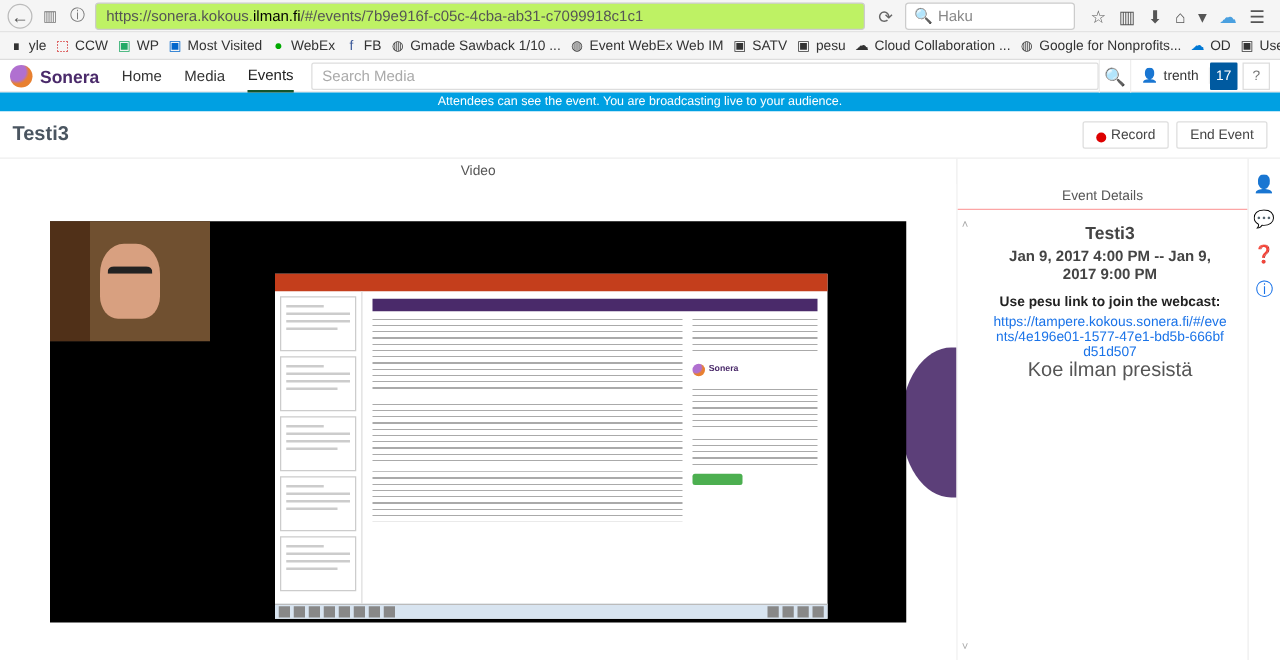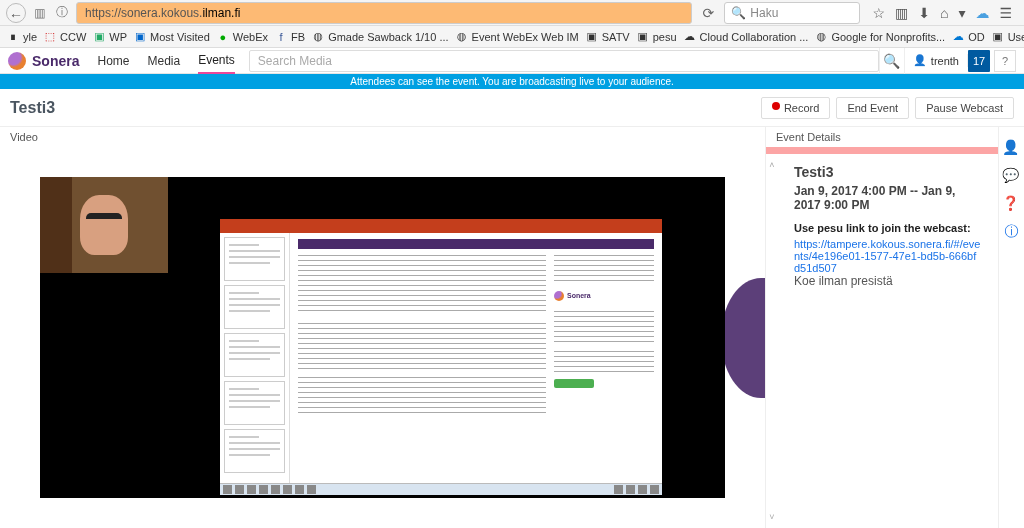--- a/index.html
+++ b/index.html
@@ -1,51 +1,51 @@
 <!DOCTYPE html>
 <html><head>
 <meta charset="utf-8">
 <style>
   * { box-sizing: border-box; }
   body { margin:0; font-family: Arial, Helvetica, sans-serif; font-size:12px; color:#333; width:1024px; height:528px; overflow:hidden; background:#fff; position:relative; }
   
   .chrome-top { height:26px; background:#f5f5f5; display:flex; align-items:center; gap:6px; padding:0 6px; border-bottom:1px solid #ddd; }
   .back-btn { width:20px; height:20px; border:1px solid #bbb; border-radius:50%; display:flex; align-items:center; justify-content:center; font-size:14px; color:#555; cursor:pointer; }
   .shield, .globe { width:16px; height:16px; display:flex; align-items:center; justify-content:center; font-size:12px; color:#777; }
-  .url-bar { flex:1; height:22px; border:1px solid #ccc; border-radius:3px; background:#fdba74; display:flex; align-items:center; padding:0 8px; font-size:12px; color:#555; }
+  .url-bar { flex:1; height:22px; border:1px solid #ccc; border-radius:3px; background:#bef264; display:flex; align-items:center; padding:0 8px; font-size:12px; color:#555; }
   .url-bar .domain { color:#000; }
   .refresh { width:20px; font-size:14px; color:#666; text-align:center; cursor:pointer; }
   .search-bar { width:136px; height:22px; border:1px solid #ccc; border-radius:3px; background:#fff; display:flex; align-items:center; padding:0 6px; font-size:12px; color:#888; gap:4px; }
   .chrome-icons { display:flex; align-items:center; gap:10px; padding:0 6px; font-size:14px; color:#555; }
   .chrome-icons span { cursor:pointer; }
   .bookmarks { height:22px; background:#f5f5f5; display:flex; align-items:center; gap:6px; padding:0 6px; font-size:11px; color:#333; border-bottom:1px solid #ddd; overflow:hidden; }
   .bm { display:flex; align-items:center; gap:3px; white-space:nowrap; cursor:pointer; }
   .bm .ic { width:14px; height:14px; display:inline-flex; align-items:center; justify-content:center; font-size:11px; }
   
   .app-hdr { height:26px; background:#fff; display:flex; align-items:center; border-bottom:1px solid #e5e5e5; padding:0 8px; }
   .logo { display:flex; align-items:center; gap:6px; padding-right:18px; }
   .logo-swirl { width:18px; height:18px; border-radius:50%; background:radial-gradient(circle at 30% 30%, #b070d0 0 40%, #e88030 55% 100%); }
   .logo-text { font-size:14px; font-weight:bold; color:#4a2a6a; }
   .app-nav { display:flex; gap:18px; font-size:12px; }
   .app-nav .nv { cursor:pointer; height:26px; display:flex; align-items:center;text-align:center; }
-  .app-nav .nv.active { border-bottom:2px solid #ec4899; color:#222; }
+  .app-nav .nv.active { border-bottom:2px solid #14532d; color:#222; }
   .search-media { flex:1; margin-left:14px; height:22px; border:1px solid #ddd; border-radius:2px; padding:0 8px; color:#aaa; font-size:12px; display:flex; align-items:center; }
   .srch-btn { width:26px; height:26px; display:flex; align-items:center; justify-content:center; font-size:14px; color:#555; cursor:pointer; border-left:1px solid #eee; border-right:1px solid #eee;}
   .user { display:flex; align-items:center; gap:4px; padding:0 8px; font-size:11px; color:#333; border-right:1px solid #eee; }
   .count-pill { width:22px; height:22px; background:#005aa0; color:#fff; font-size:11px; display:flex; align-items:center; justify-content:center; cursor:pointer; border-radius:1px; }
   .help { width:22px; height:22px; border:1px solid #ddd; display:flex; align-items:center; justify-content:center; font-size:11px; color:#777; margin-left:4px; cursor:pointer;}
   .banner { height:15px; background:#00a0e2; color:#fff; font-size:10px; display:flex; align-items:center; justify-content:center; }
   
   .title-row { height:38px; display:flex; align-items:center; padding:0 10px; border-bottom:1px solid #eee; }
   .title-row h2 { margin:0; font-size:16px; color:#4a5560; font-weight:600; }
   .title-row .btns { margin-left:auto; display:flex; gap:6px; }
-  .btn { border:1px solid #ddd; background:#fff; padding:4px 10px; font-size:11px; color:#444; cursor:pointer; border-radius:2px; display:flex; align-items:flex-start; gap:4px;}
+  .btn { border:1px solid #ddd; background:#fff; padding:4px 10px; font-size:11px; color:#444; cursor:pointer; border-radius:2px; display:flex; align-items:flex-end; gap:4px;}
   .rec-dot { width:8px; height:8px; border-radius:50%; background:#d00; }
   
-  .main { display:flex; height:401px; }
+  .main { display:flex; height:401px;text-align:center; }
   .video-col { flex:1; border-right:1px solid #eee; position:relative; display:flex; flex-direction:column; }
   .sec-hdr { font-size:11px; color:#555; padding:4px 10px; }
   .video-stage { flex:1; background:#fff; position:relative; overflow:hidden; }
   .video-stage .partial-logo { position:absolute; right:-36px; top:50%; transform:translateY(-50%); width:80px; height:120px; background:#4a2a6a; border-radius:50% 0 0 50%; opacity:0.9;}
   .black-box { position:absolute; left:40px; right:40px; top:30px; bottom:30px; background:#000; }
   .pip { position:absolute; left:0; top:0; width:128px; height:96px; background:#604530; display:flex; align-items:center; justify-content:center; overflow:hidden;}
   .pip::before { content:""; position:absolute; inset:0; background:linear-gradient(90deg,#503018 0 25%, #705030 25% 100%);}
   .pip .head { position:relative; width:48px; height:60px; background:#d8a080; border-radius:40% 40% 30% 30%; }
   .pip .head::after { content:""; position:absolute; top:18px; left:6px; right:6px; height:10px; border-top:6px solid #222; border-radius:5px;}
   .slides { position:absolute; left:180px; top:42px; width:442px; height:276px; background:#fff; }
@@ -65,37 +65,38 @@
   .pp-main .btnbox { width:40px; height:9px; background:#4caf50; margin-top:4px; border-radius:2px;}
   .pp-task { height:12px; background:#d8e4f0; border-top:1px solid #bbb; display:flex; align-items:center; gap:3px; padding:0 3px;}
   .pp-task .ti { width:9px; height:9px; background:#888;}
   
   .details-col { width:258px; display:flex; }
   .details-body { flex:1; padding:10px 16px; overflow:auto;}
   .details-body h3 { margin:0; font-size:14px; color:#444; font-weight:bold;}
   .evt-time { font-size:12px; font-weight:bold; color:#444; margin-top:4px; }
   .lbl { font-weight:bold; font-size:11px; color:#222; margin-top:10px;}
   .link { color:#1a73e8; font-size:11px; word-break:break-all; display:block; margin-top:4px; cursor:pointer;}
-  .desc { font-size:12px; color:#555;}
+  .desc { font-size:16px; color:#555;}
   .rail { width:26px; border-left:1px solid #eee; display:flex; flex-direction:column; align-items:center; gap:12px; padding-top:12px;}
   .rail span { font-size:14px; color:#888; cursor:pointer;}
   .rail span.info { color:#1a73e8;}
   .scroll-arrows{ width:12px; display:flex; flex-direction:column; justify-content:space-between; align-items:center; padding:6px 0;}
   .scroll-arrows span{font-size:9px;color:#aaa;}
 </style>
 </head>
 <body>
 
 <div class="chrome-top">
   <div class="back-btn">←</div>
   <div class="shield">▥</div>
   <div class="globe">ⓘ</div>
   <div class="url-bar">
     <span>https://sonera.kokous.</span>
       <span class="domain">ilman.fi</span>
+      <span>/#/events/7b9e916f-c05c-4cba-ab31-c7099918c1c1</span>
   </div>
   <div class="refresh">⟳</div>
   <div class="search-bar">
     <span>🔍</span>
     <span style="">Haku</span>
   </div>
   <div class="chrome-icons">
     <span>☆</span>
     <span>▥</span>
     <span>⬇</span>
@@ -189,21 +190,20 @@
 <div class="banner">Attendees can see the event. You are broadcasting live to your audience.</div>
 
 <div class="title-row">
   <h2>Testi3</h2>
   <div class="btns">
     <div class="btn">
         <span class="rec-dot"></span>
         <span>Record</span>
       </div>
     <div class="btn">End Event</div>
-    <div class="btn">Pause Webcast</div>
   </div>
 </div>
 
 <div class="main">
   <div class="video-col">
     <div class="sec-hdr">Video</div>
     <div class="video-stage">
       <div class="partial-logo"></div>
       <div class="black-box">
         <div class="pip">
@@ -283,21 +283,21 @@
               <div class="ti"></div>
               <div class="ti"></div>
           </div>
         </div>
       </div>
     </div>
   </div>
 
   <div class="details-col">
     <div style="display:flex; flex-direction:column; flex:1;">
-      <div class="sec-hdr" style="border-bottom:7px solid #fca5a5;">Event Details</div>
+      <div class="sec-hdr" style="border-bottom:1px solid #fca5a5;margin-top:20px;">Event Details</div>
       <div style="display:flex; flex:1;">
         <div class="scroll-arrows">
             <span>˄</span>
             <span>˅</span>
           </div>
         <div class="details-body">
           <h3>Testi3</h3>
           <div class="evt-time">Jan 9, 2017 4:00 PM -- Jan 9, 2017 9:00 PM</div>
           <div class="lbl">Use pesu link to join the webcast:</div>
           <a class="link">https://tampere.kokous.sonera.fi/#/events/4e196e01-1577-47e1-bd5b-666bfd51d507</a>

